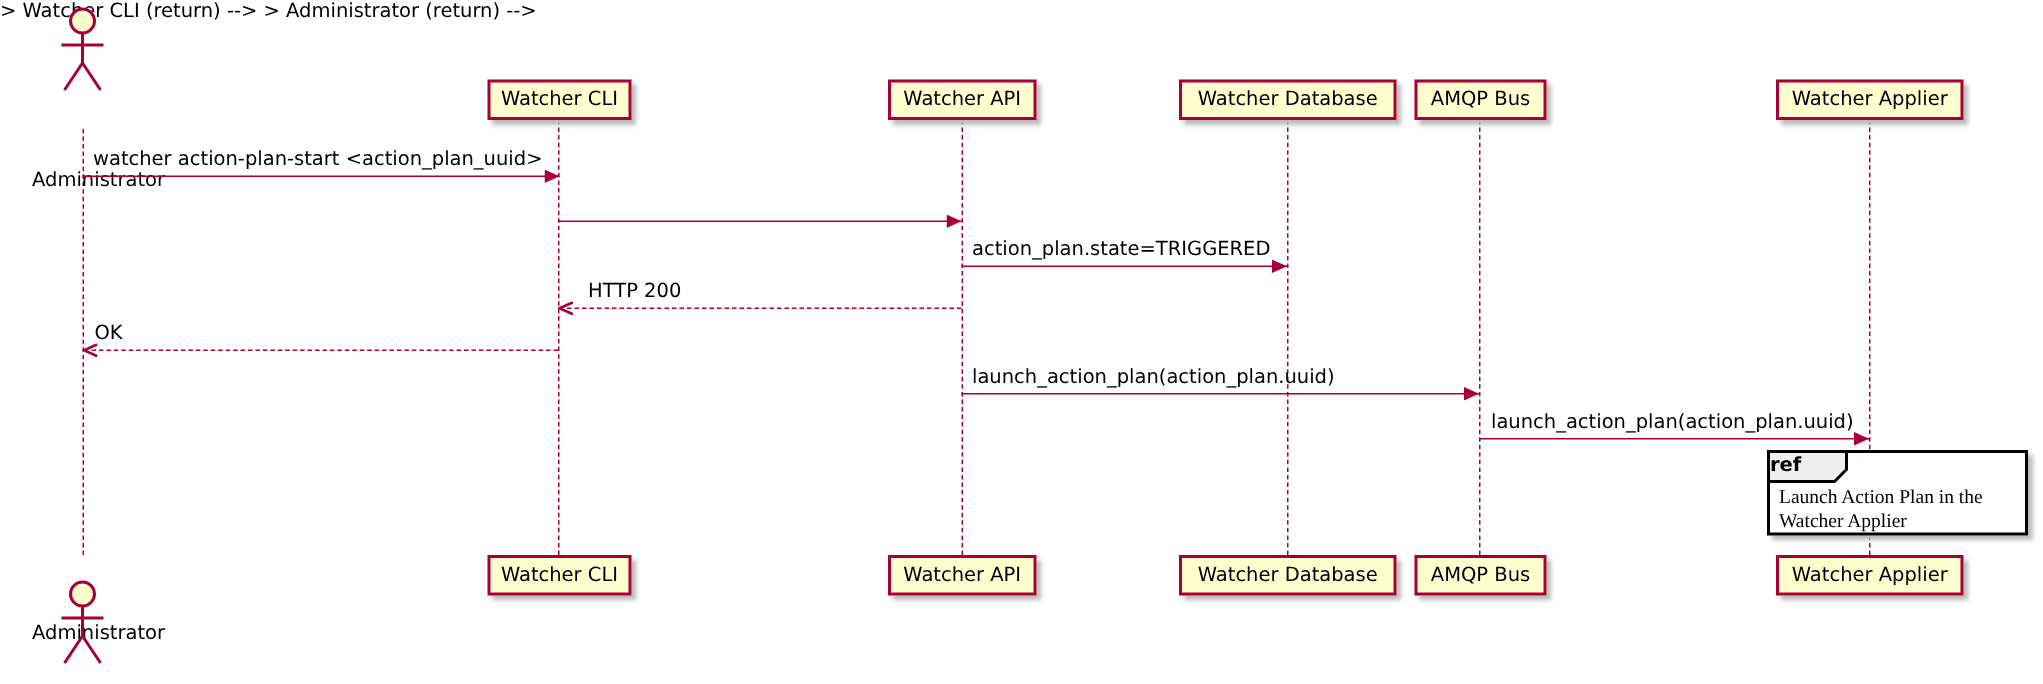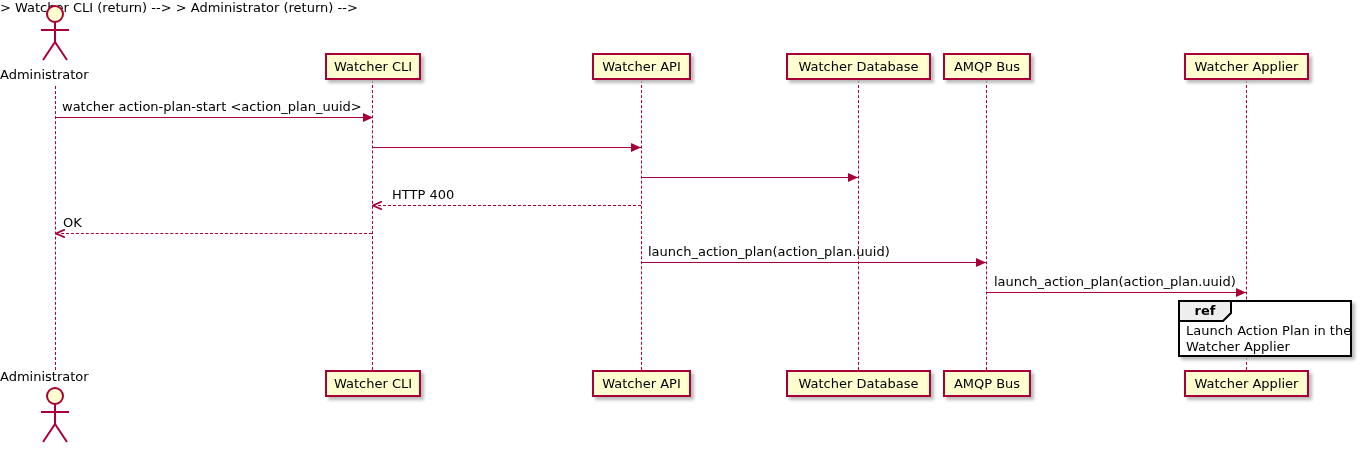--- a/index.html
+++ b/index.html
@@ -26,22 +26,23 @@
     border: 2px solid #A80036;
     box-shadow: 3px 3px 3px #BBBBBB;
     display: flex;
     align-items: center;
     justify-content: center;
     white-space: nowrap;
   }
   .actor-label {
     position: absolute;
     width: 110px;
-    text-align: left;
+    text-align: right;
     white-space: nowrap;
+    margin-top: 46px;
   }
   .msg-line {
     position: absolute;
     height: 0;
     border-top: 1px solid #A80036;
   }
   .msg-line.dashed { border-top-style: dashed; }
   .msg-label {
     position: absolute;
     white-space: nowrap;
@@ -60,27 +61,27 @@
   }
   .ref-tab {
     position: absolute;
     left: -2px; top: -2px;
     width: 62px; height: 22px;
   }
   .ref-tab-label {
     position: absolute;
     left: 0; top: 1px;
     width: 50px;
-    text-align: center;
     font-weight: bold;
   }
   .ref-text {
     position: absolute;
     left: 6px;
     white-space: nowrap;
+    font-family: Liberation Serif, serif;
   }
 </style>
 </head>
 <body>
 
 <div id="canvas">
 
   
   <div class="lifeline" style="left:55px; top:86px; height:284px;"></div>
   <div class="lifeline" style="left:372px; top:80px; height:290px;"></div>
@@ -113,27 +114,28 @@
     <path d="M0,0 L10,4.5 L0,9 Z" fill="#A80036"></path>
   </svg>
 
   
   <div class="msg-line" style="left:372px; top:147px; width:269px;"></div>
   <svg class="arrowhead" style="left:631px; top:143px;" viewBox="0 0 10 9">
     <path d="M0,0 L10,4.5 L0,9 Z" fill="#A80036"></path>
   </svg>
 
   
+  <div class="msg-label" style="left:648px; top:159px;">action_plan.state=TRIGGERED</div>
   <div class="msg-line" style="left:641px; top:177px; width:217px;"></div>
   <svg class="arrowhead" style="left:848px; top:173px;" viewBox="0 0 10 9">
     <path d="M0,0 L10,4.5 L0,9 Z" fill="#A80036"></path>
   </svg>
 
   &gt; Watcher CLI (return) --&gt;
-  <div class="msg-label" style="left:392px; top:187px;">HTTP 400</div>
+  <div class="msg-label" style="left:392px; top:187px;">HTTP 200</div>
   <div class="msg-line dashed" style="left:378px; top:205px; width:263px;"></div>
   <svg class="arrowhead" style="left:372px; top:201px;" viewBox="0 0 10 9">
     <path d="M10,0.5 L1,4.5 L10,8.5" fill="none" stroke="#A80036" stroke-width="1.8"></path>
   </svg>
 
   &gt; Administrator (return) --&gt;
   <div class="msg-label" style="left:63px; top:215px;">OK</div>
   <div class="msg-line dashed" style="left:61px; top:233px; width:311px;"></div>
   <svg class="arrowhead" style="left:55px; top:229px;" viewBox="0 0 10 9">
     <path d="M10,0.5 L1,4.5 L10,8.5" fill="none" stroke="#A80036" stroke-width="1.8"></path>

